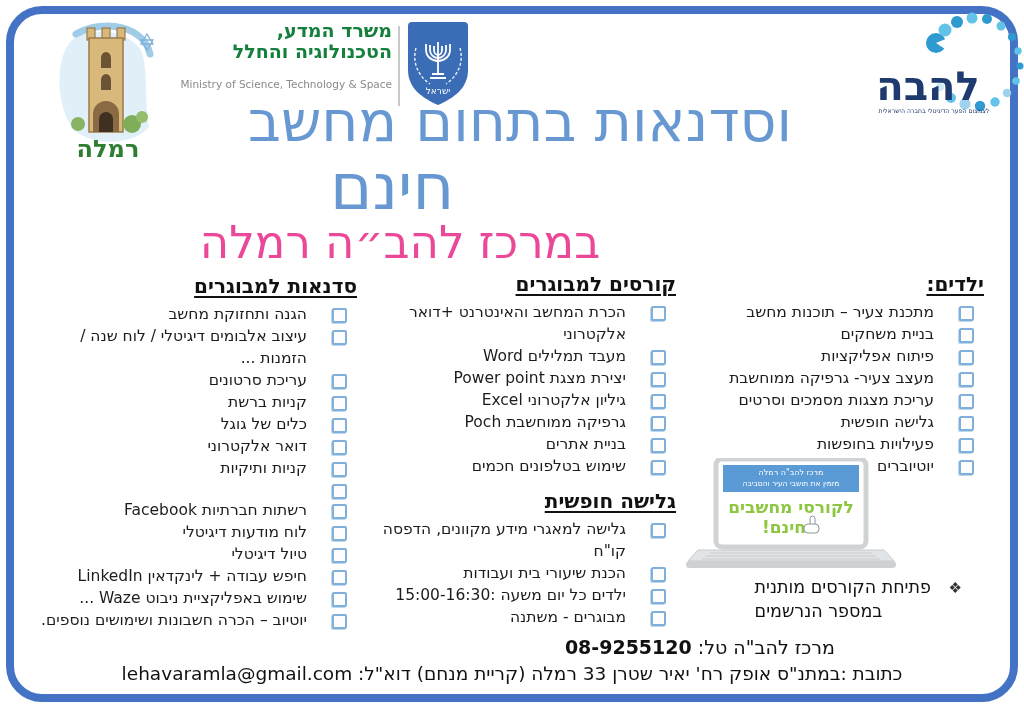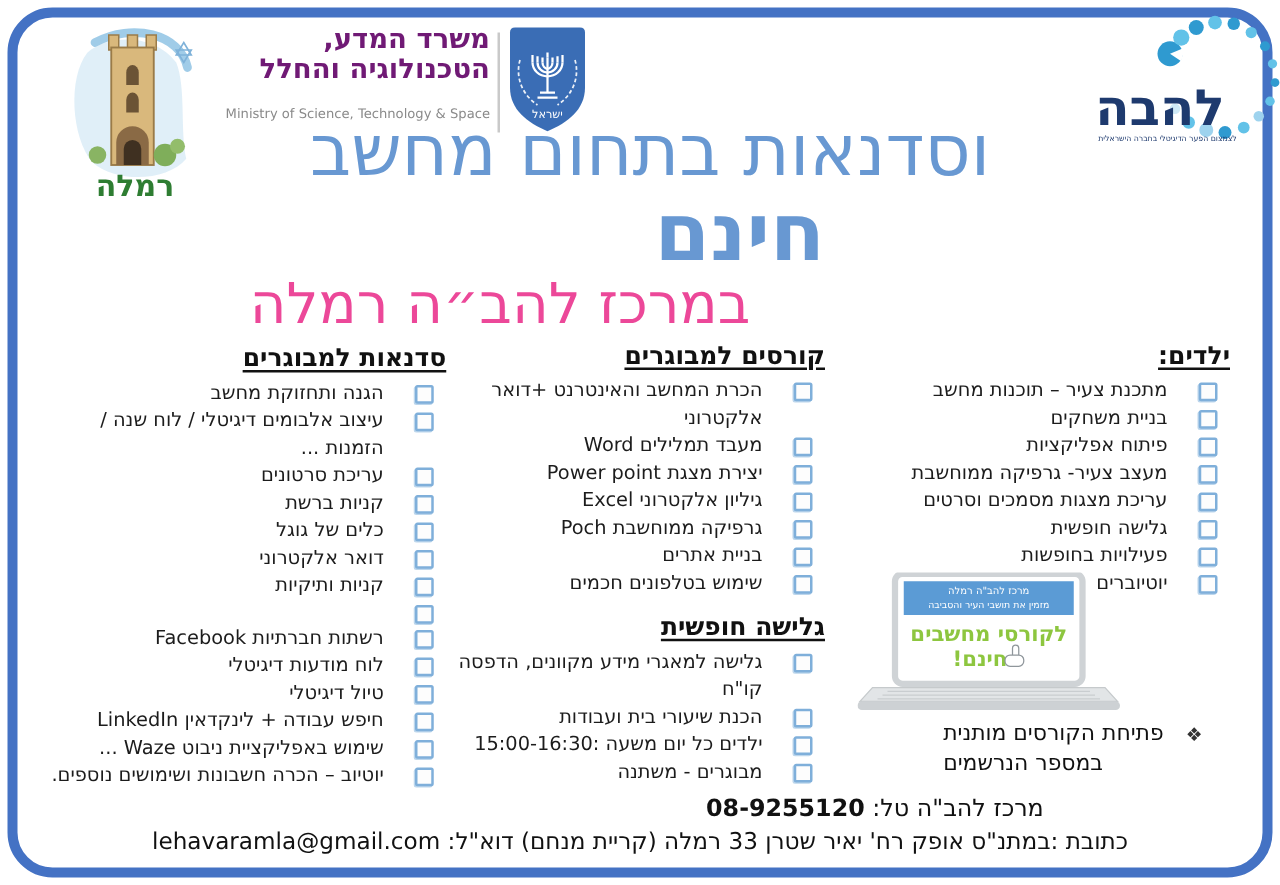--- a/index.html
+++ b/index.html
@@ -4,38 +4,38 @@
 <style>
   html,body{margin:0;padding:0;background:#fff;}
   .poster{position:relative;width:1024px;height:708px;background:#fff;overflow:hidden;
           font-family:"DejaVu Sans",sans-serif;direction:rtl;}
   .frame{position:absolute;inset:6px;border:8px solid #4472c4;border-radius:36px;pointer-events:none;}
   svg text{font-family:"DejaVu Sans",sans-serif;}
 
   
   .ramla-logo{position:absolute;left:48px;top:14px;width:122px;height:152px;text-decoration:underline;}
   .ministry{position:absolute;left:178px;top:20px;width:214px;text-align:right;}
-  .ministry .heb{font-size:22px;font-weight:bold;color:#701a75;line-height:1.08;}
+  .ministry .heb{font-size:19px;font-weight:bold;color:#15803d;line-height:1.08;}
   .ministry .eng{direction:ltr;font-size:10.5px;color:#8a8a8a;white-space:nowrap;margin-top:17px;text-align:right;}
   .vdivider{position:absolute;left:398px;top:26px;width:2px;height:80px;background:#c9c9c9;}
   .emblem{position:absolute;left:406px;top:20px;width:64px;height:88px;}
   .lahava{position:absolute;left:876px;top:10px;width:162px;height:114px;}
 
   
   .title1{position:absolute;left:200px;top:90px;width:640px;text-align:center;
           font-size:57px;color:#6898d2;line-height:1.1;}
-  .title2{position:absolute;left:330px;top:154px;width:330px;text-align:right;
-          font-size:64px;font-weight:bold;color:#6898d2;line-height:1.05;}
+  .title2{position:absolute;left:330px;top:154px;width:330px;text-align:left;
+          font-size:64px;font-weight:normal;color:#6898d2;line-height:1.05;}
   .title3{position:absolute;left:150px;top:218px;width:500px;text-align:center;
           font-size:45px;color:#ec4899;line-height:1.1;}
 
   
   .col{position:absolute;direction:rtl;}
   .col-children{left:681px;top:272px;width:303px;}
-  .col-courses{left:334px;top:272px;width:326px;}
+  .col-courses{left:350px;top:272px;width:326px;}
   .col-workshops{left:32px;top:274px;width:325px;}
   .col-title{font-weight:bold;font-size:20px;color:#111;text-decoration:underline;
              text-underline-offset:3px;margin:0 0 5px 0;}
   .col-title.second{margin-top:12px;}
   ul.checklist{list-style:none;margin:0;padding:0 10px 0 0;}
   .checklist li{display:flex;align-items:flex-start;gap:25px;font-size:15.5px;
                 line-height:22px;color:#1c1c1c;}
   .cbx{flex:0 0 auto;width:11px;height:11px;margin-top:5px;background:#fdfdfd;
        border:2px solid #7fafda;border-radius:2px;box-shadow:-1px 1px 0 0 #bcd6ec;}
 

